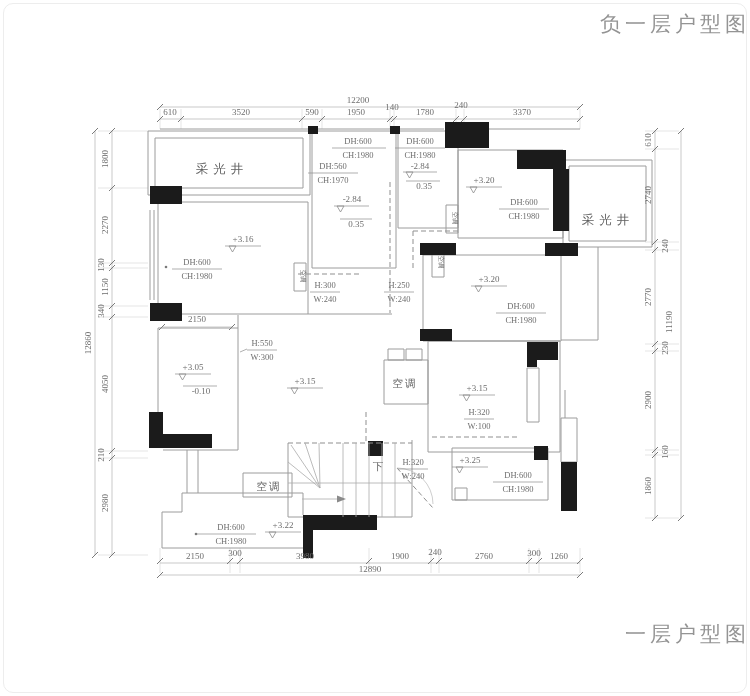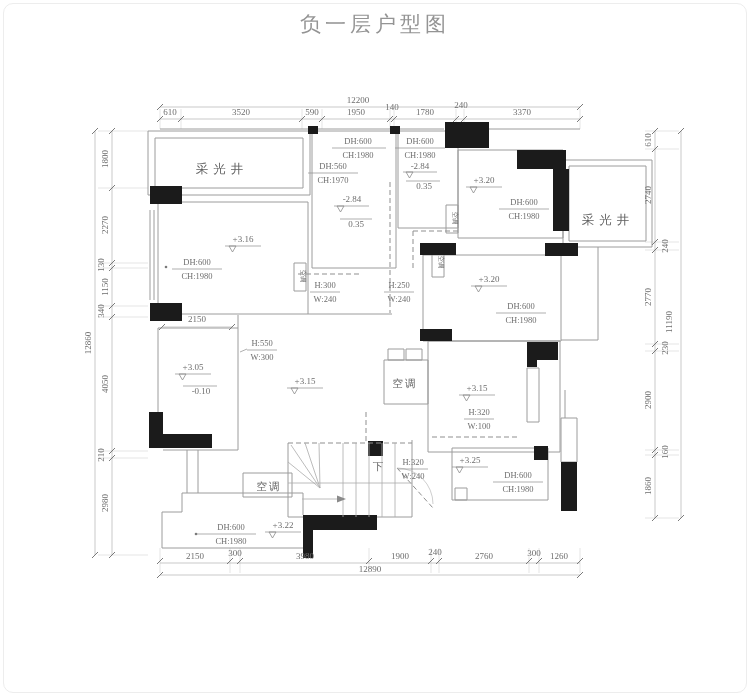--- a/index.html
+++ b/index.html
@@ -1,19 +1,19 @@
 <!DOCTYPE html>
 <html><head>
 <meta charset="utf-8">
 <style>
   html,body{margin:0;padding:0;background:#fff;}
   .page{position:relative;width:750px;height:696px;background:#ffffff;overflow:hidden;
         font-family:"DejaVu Sans",sans-serif;}
   .card{position:absolute;inset:3px;border:1px solid #ededed;border-radius:10px;pointer-events:none;}
-  .title{position:absolute;left:0;right:0;text-align:center;color:#949494;
+  .title{position:absolute;left:0;right:0;text-align:right;color:#949494;
          font-size:21px;letter-spacing:4px;font-family:"DejaVu Sans",sans-serif;}
   .title-top{top:10px;}
   .title-bottom{top:620px;}
   svg{position:absolute;left:0;top:0;}
   svg text{font-family:"Liberation Serif",serif;fill:#6e6e6e;text-anchor:middle;}
   .dn{font-size:9px;}
   .ov{font-size:9px;}
   .lb{font-size:8.5px;}
   .lv{font-size:9px;}
   .cn{font-size:12.5px;letter-spacing:5px;fill:#606060;font-family:"DejaVu Sans",sans-serif;}
@@ -258,13 +258,14 @@
       <text class="cns" transform="rotate(90 301 276)" x="301" y="276">空调</text>
       <text class="cns" transform="rotate(90 453 218)" x="453" y="218">空调</text>
       <text class="cns" transform="rotate(90 439 262)" x="439" y="262">空调</text>
       <text class="cnm" x="405" y="387">空调</text>
       <text class="cnm" x="269" y="490">空调</text>
 
       <text class="cnm" x="379" y="470">下</text>
     </g>
   </svg>
 
+  <div class="title title-bottom">一层户型图</div>
 </div>
 
 </body></html>

